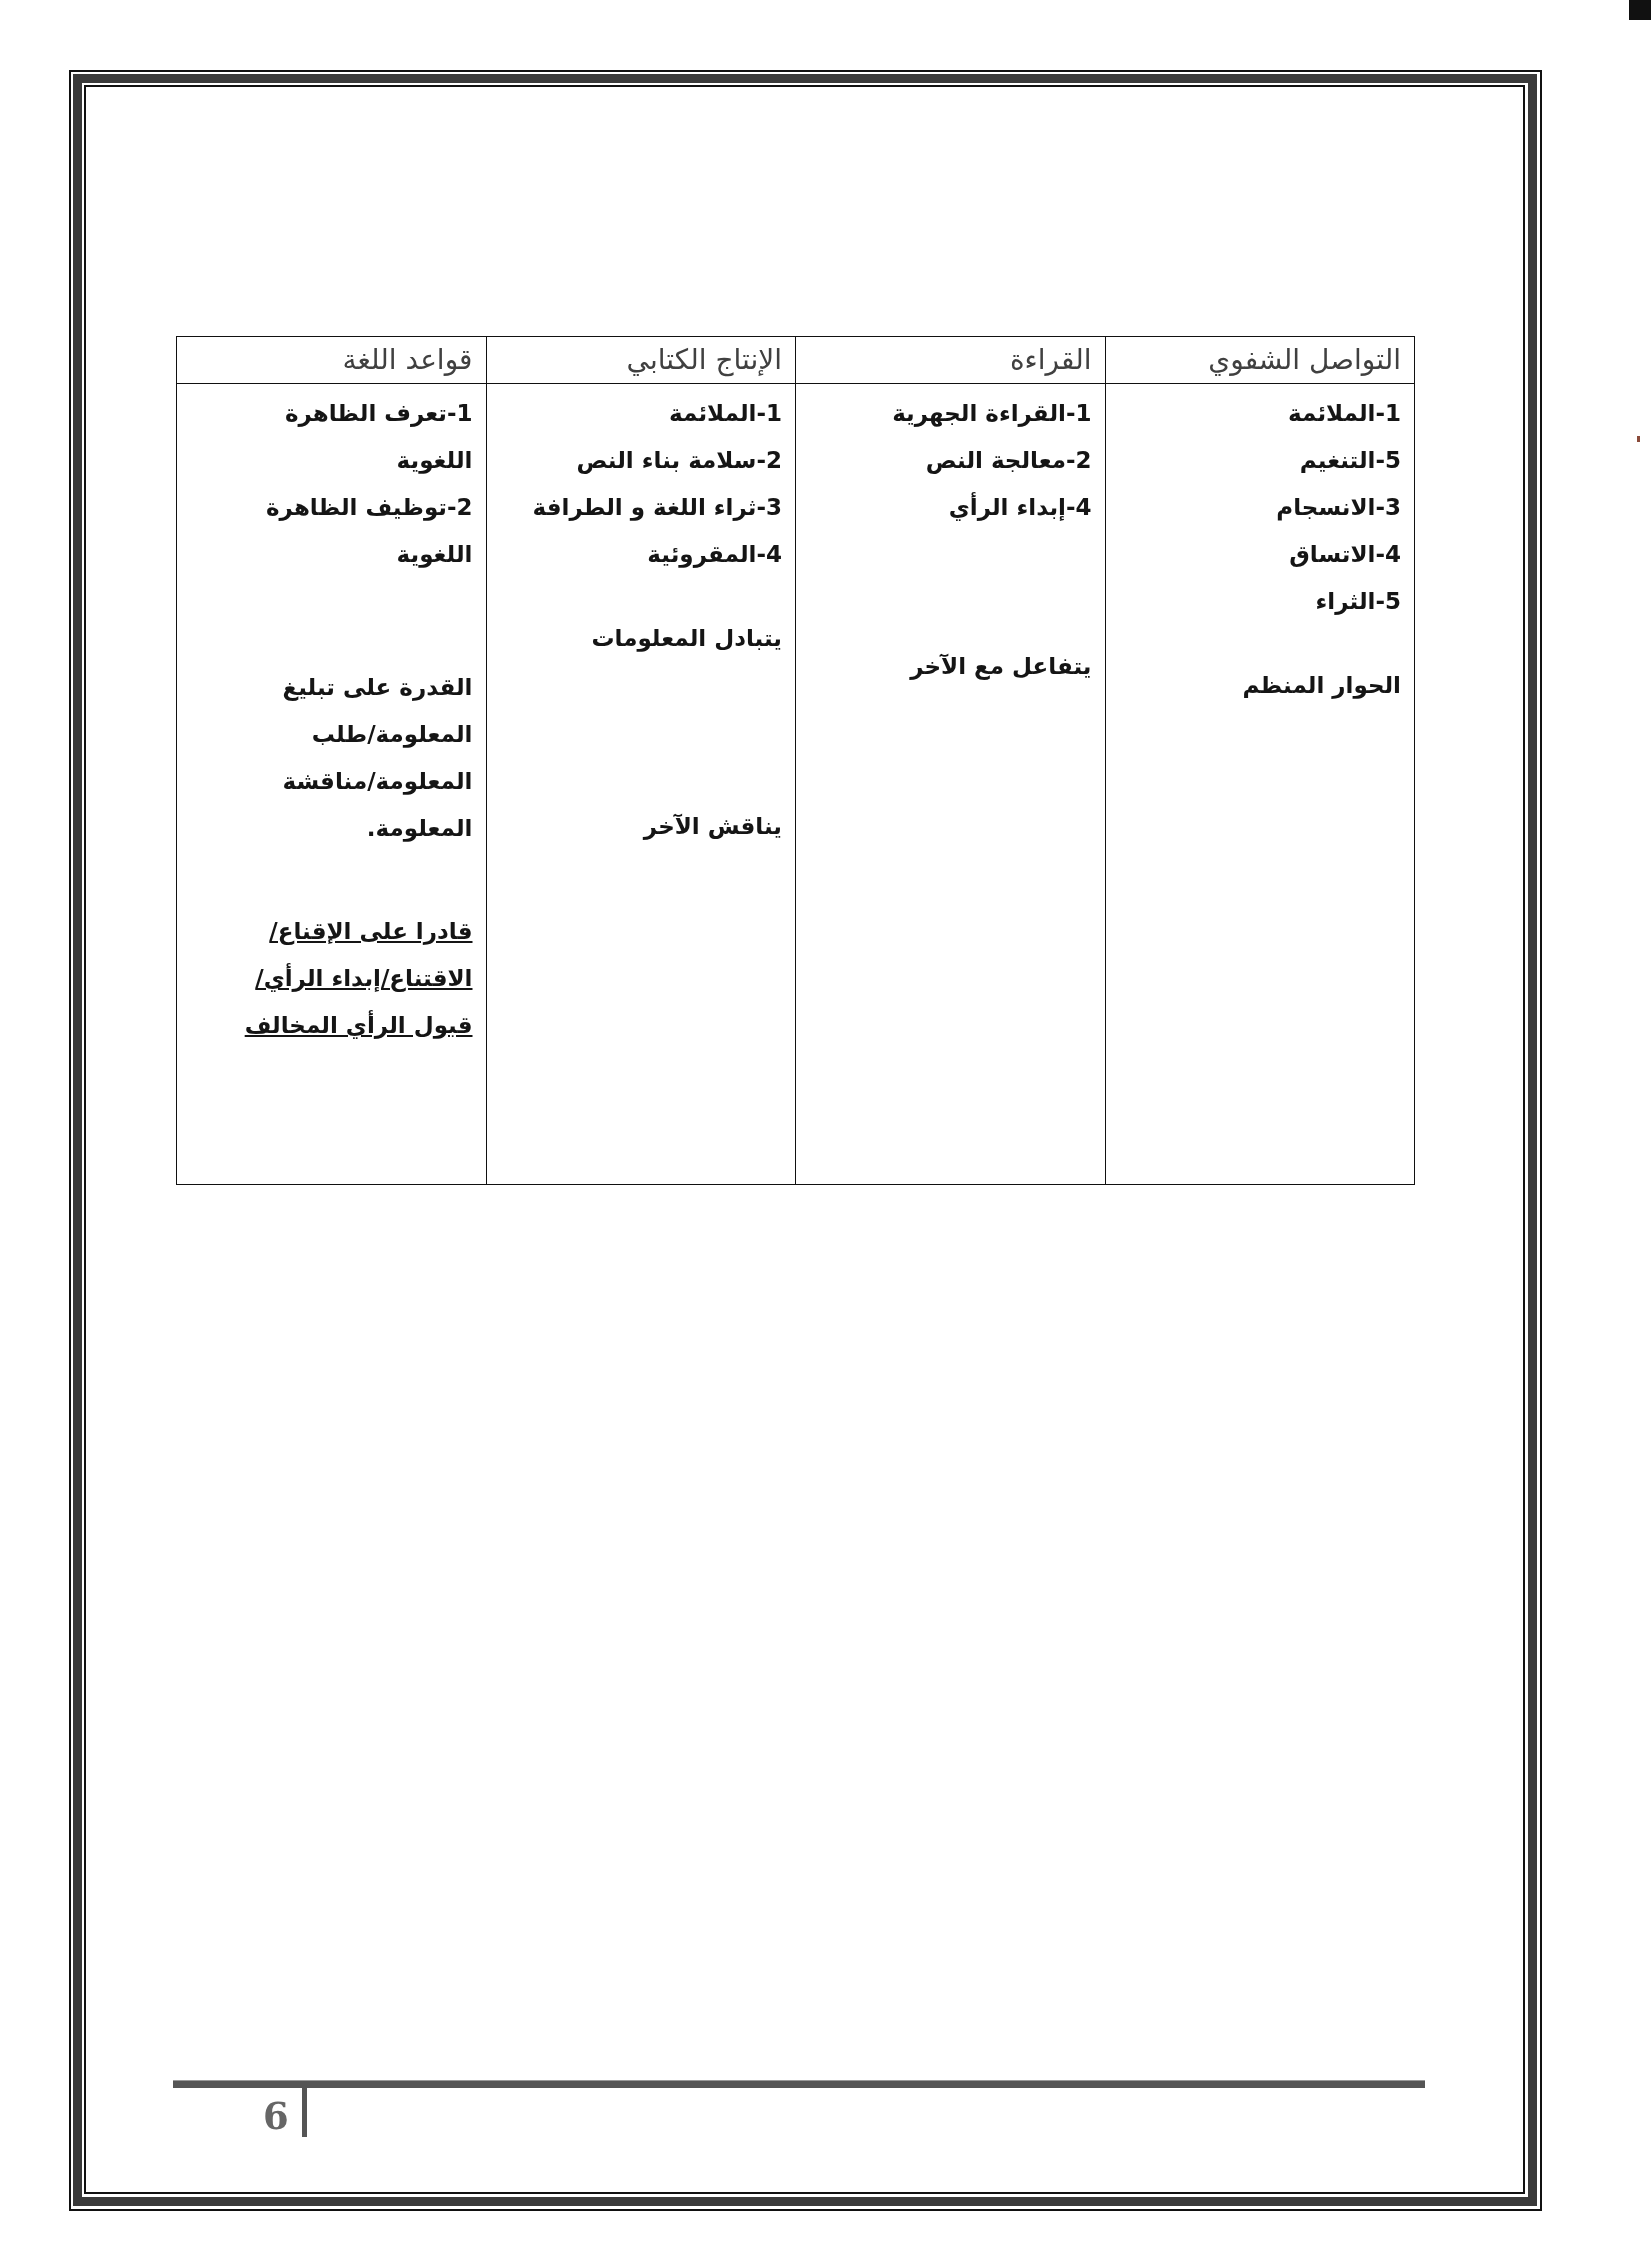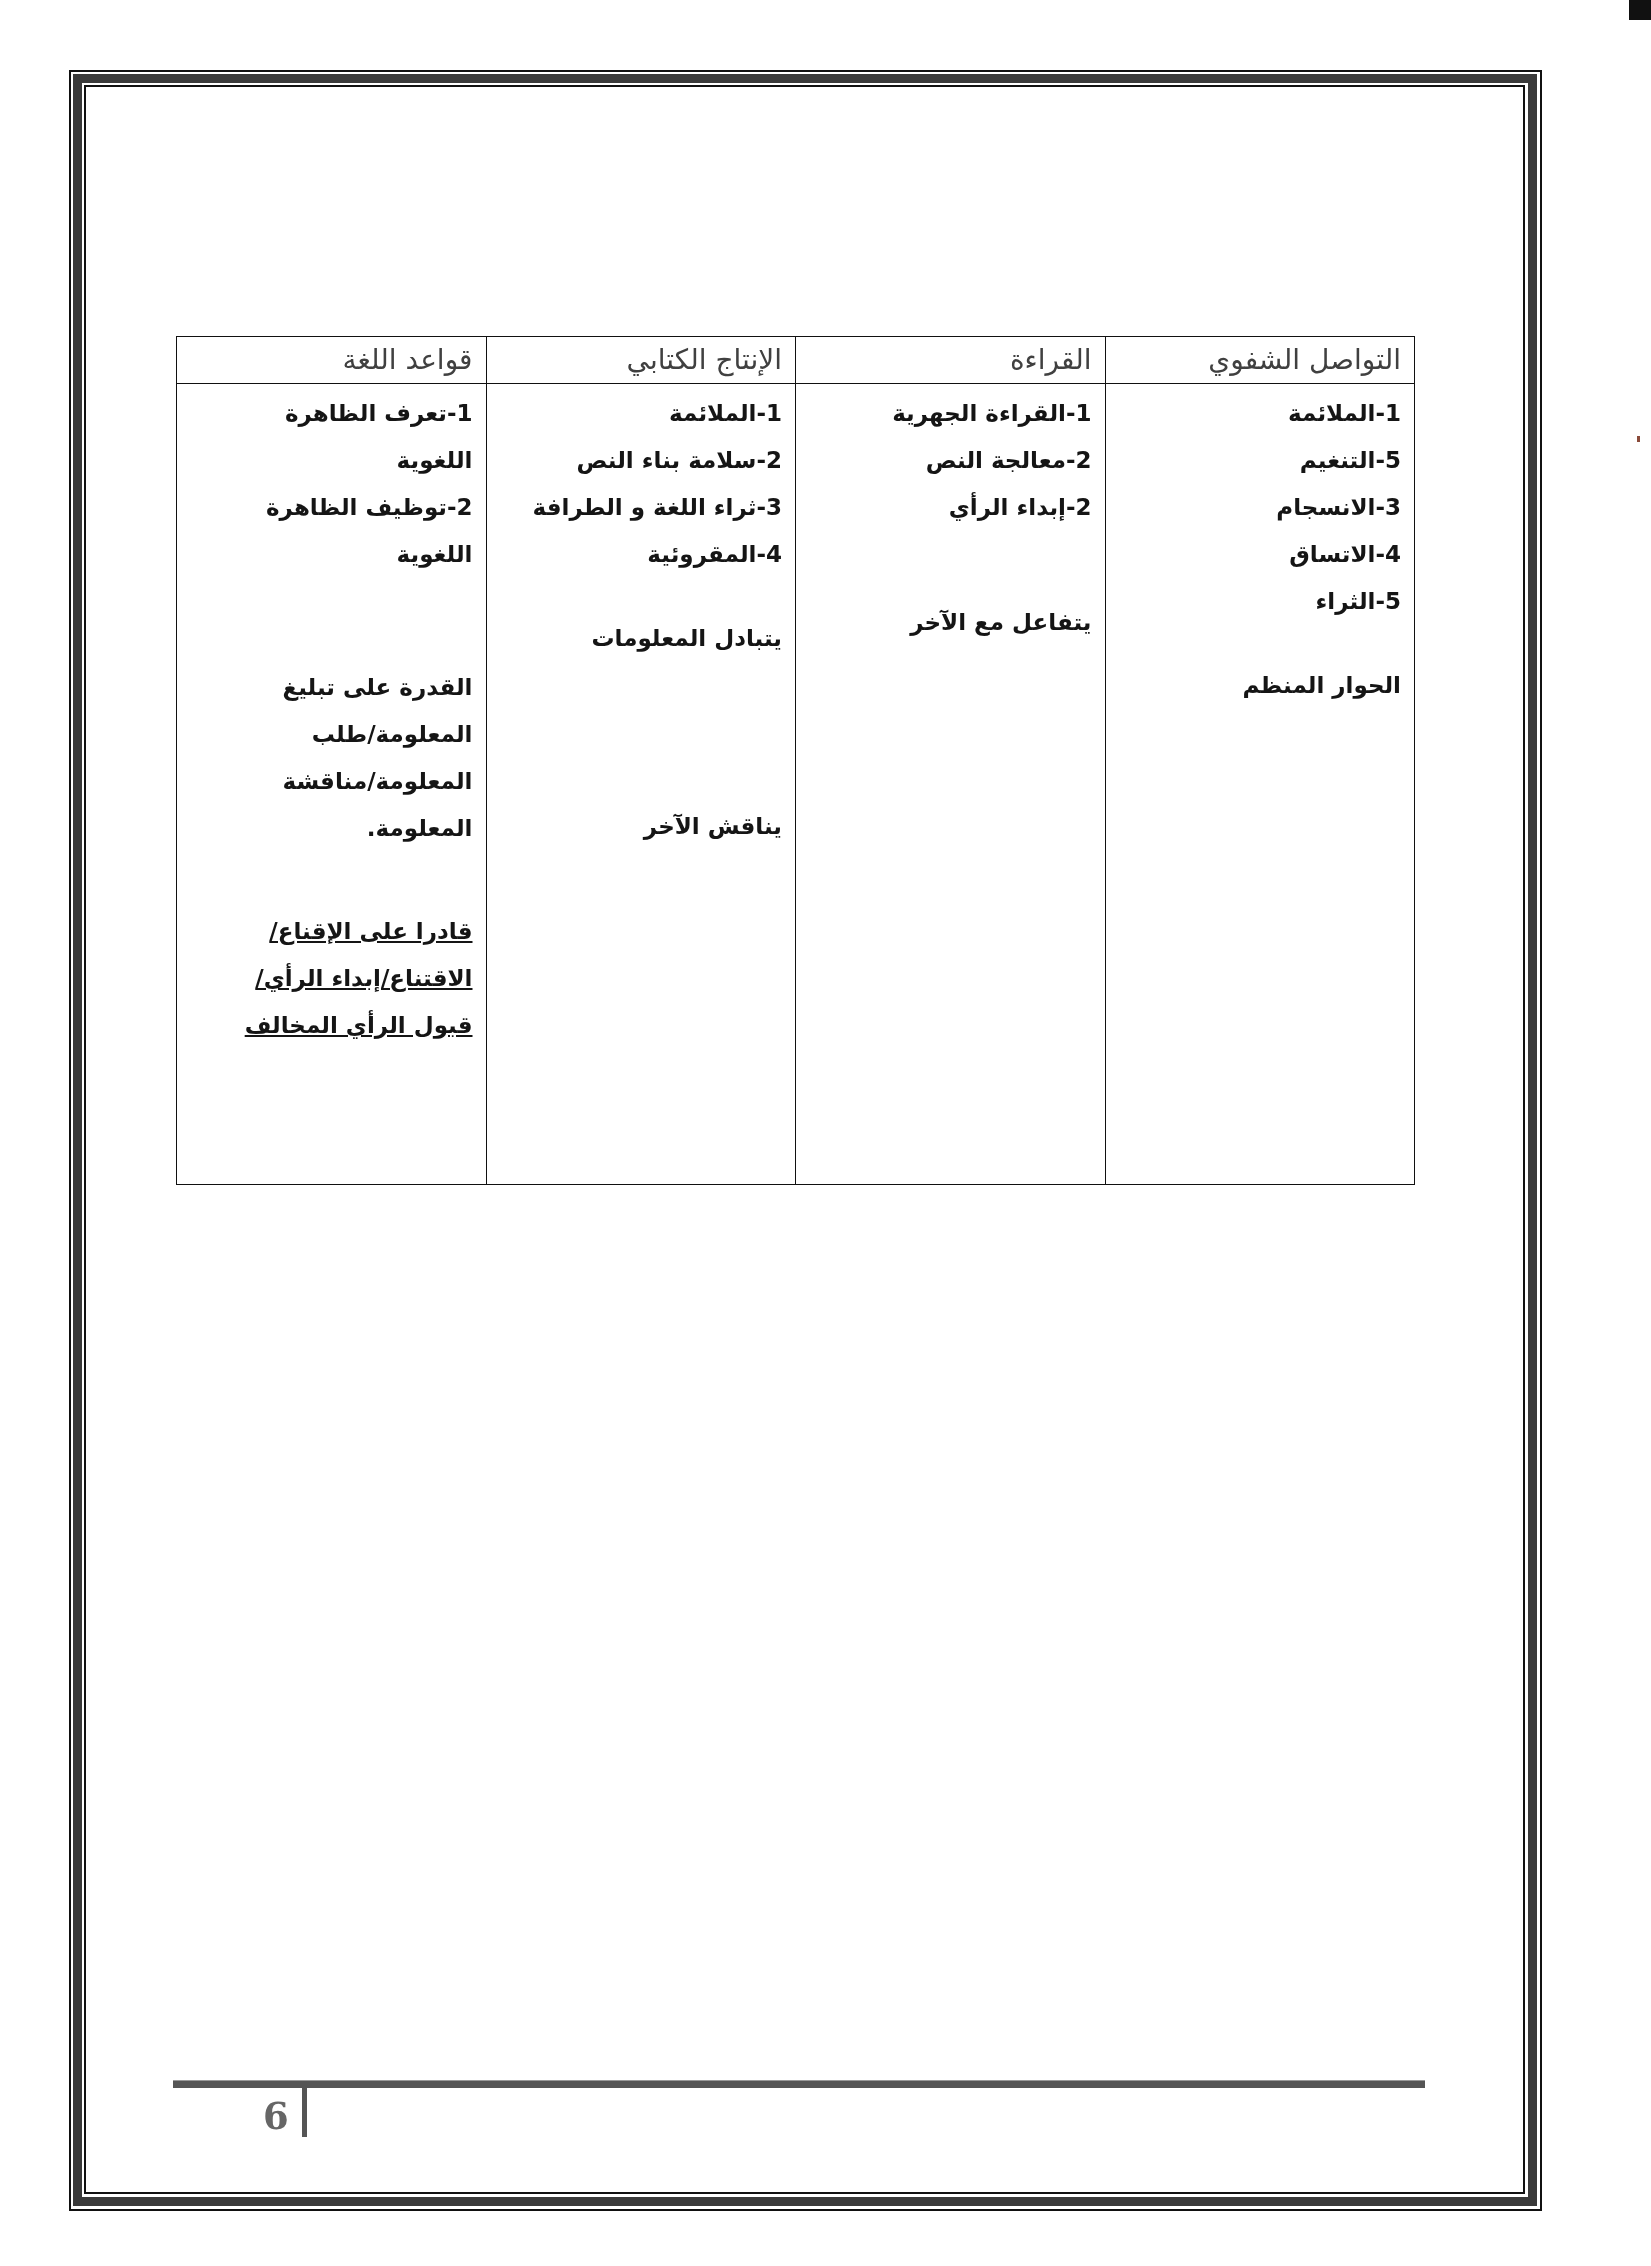--- a/index.html
+++ b/index.html
@@ -73,23 +73,23 @@
         <span class="item">4-الاتساق</span>
         <span class="item">5-الثراء</span>
       </div>
       <span class="block block-1">الحوار المنظم</span>
     </td>
 
     <td>
       <div class="gap-top">
         <span class="item">1-القراءة الجهرية</span>
         <span class="item">2-معالجة النص</span>
-        <span class="item">2-إبداء الرأي</span>
+        <span class="item">4-إبداء الرأي</span>
       </div>
-      <span class="block" style="margin-top:68px">يتفاعل مع الآخر</span>
+      <span class="block" style="margin-top:112px">يتفاعل مع الآخر</span>
     </td>
 
     <td>
       <div class="gap-top">
         <span class="item">1-الملائمة</span>
         <span class="item">2-سلامة بناء النص</span>
         <span class="item" style="padding-left:37px">3-ثراء اللغة و الطرافة</span>
         <span class="item">4-المقروئية</span>
       </div>
       <span class="block block-1">يتبادل المعلومات</span>

